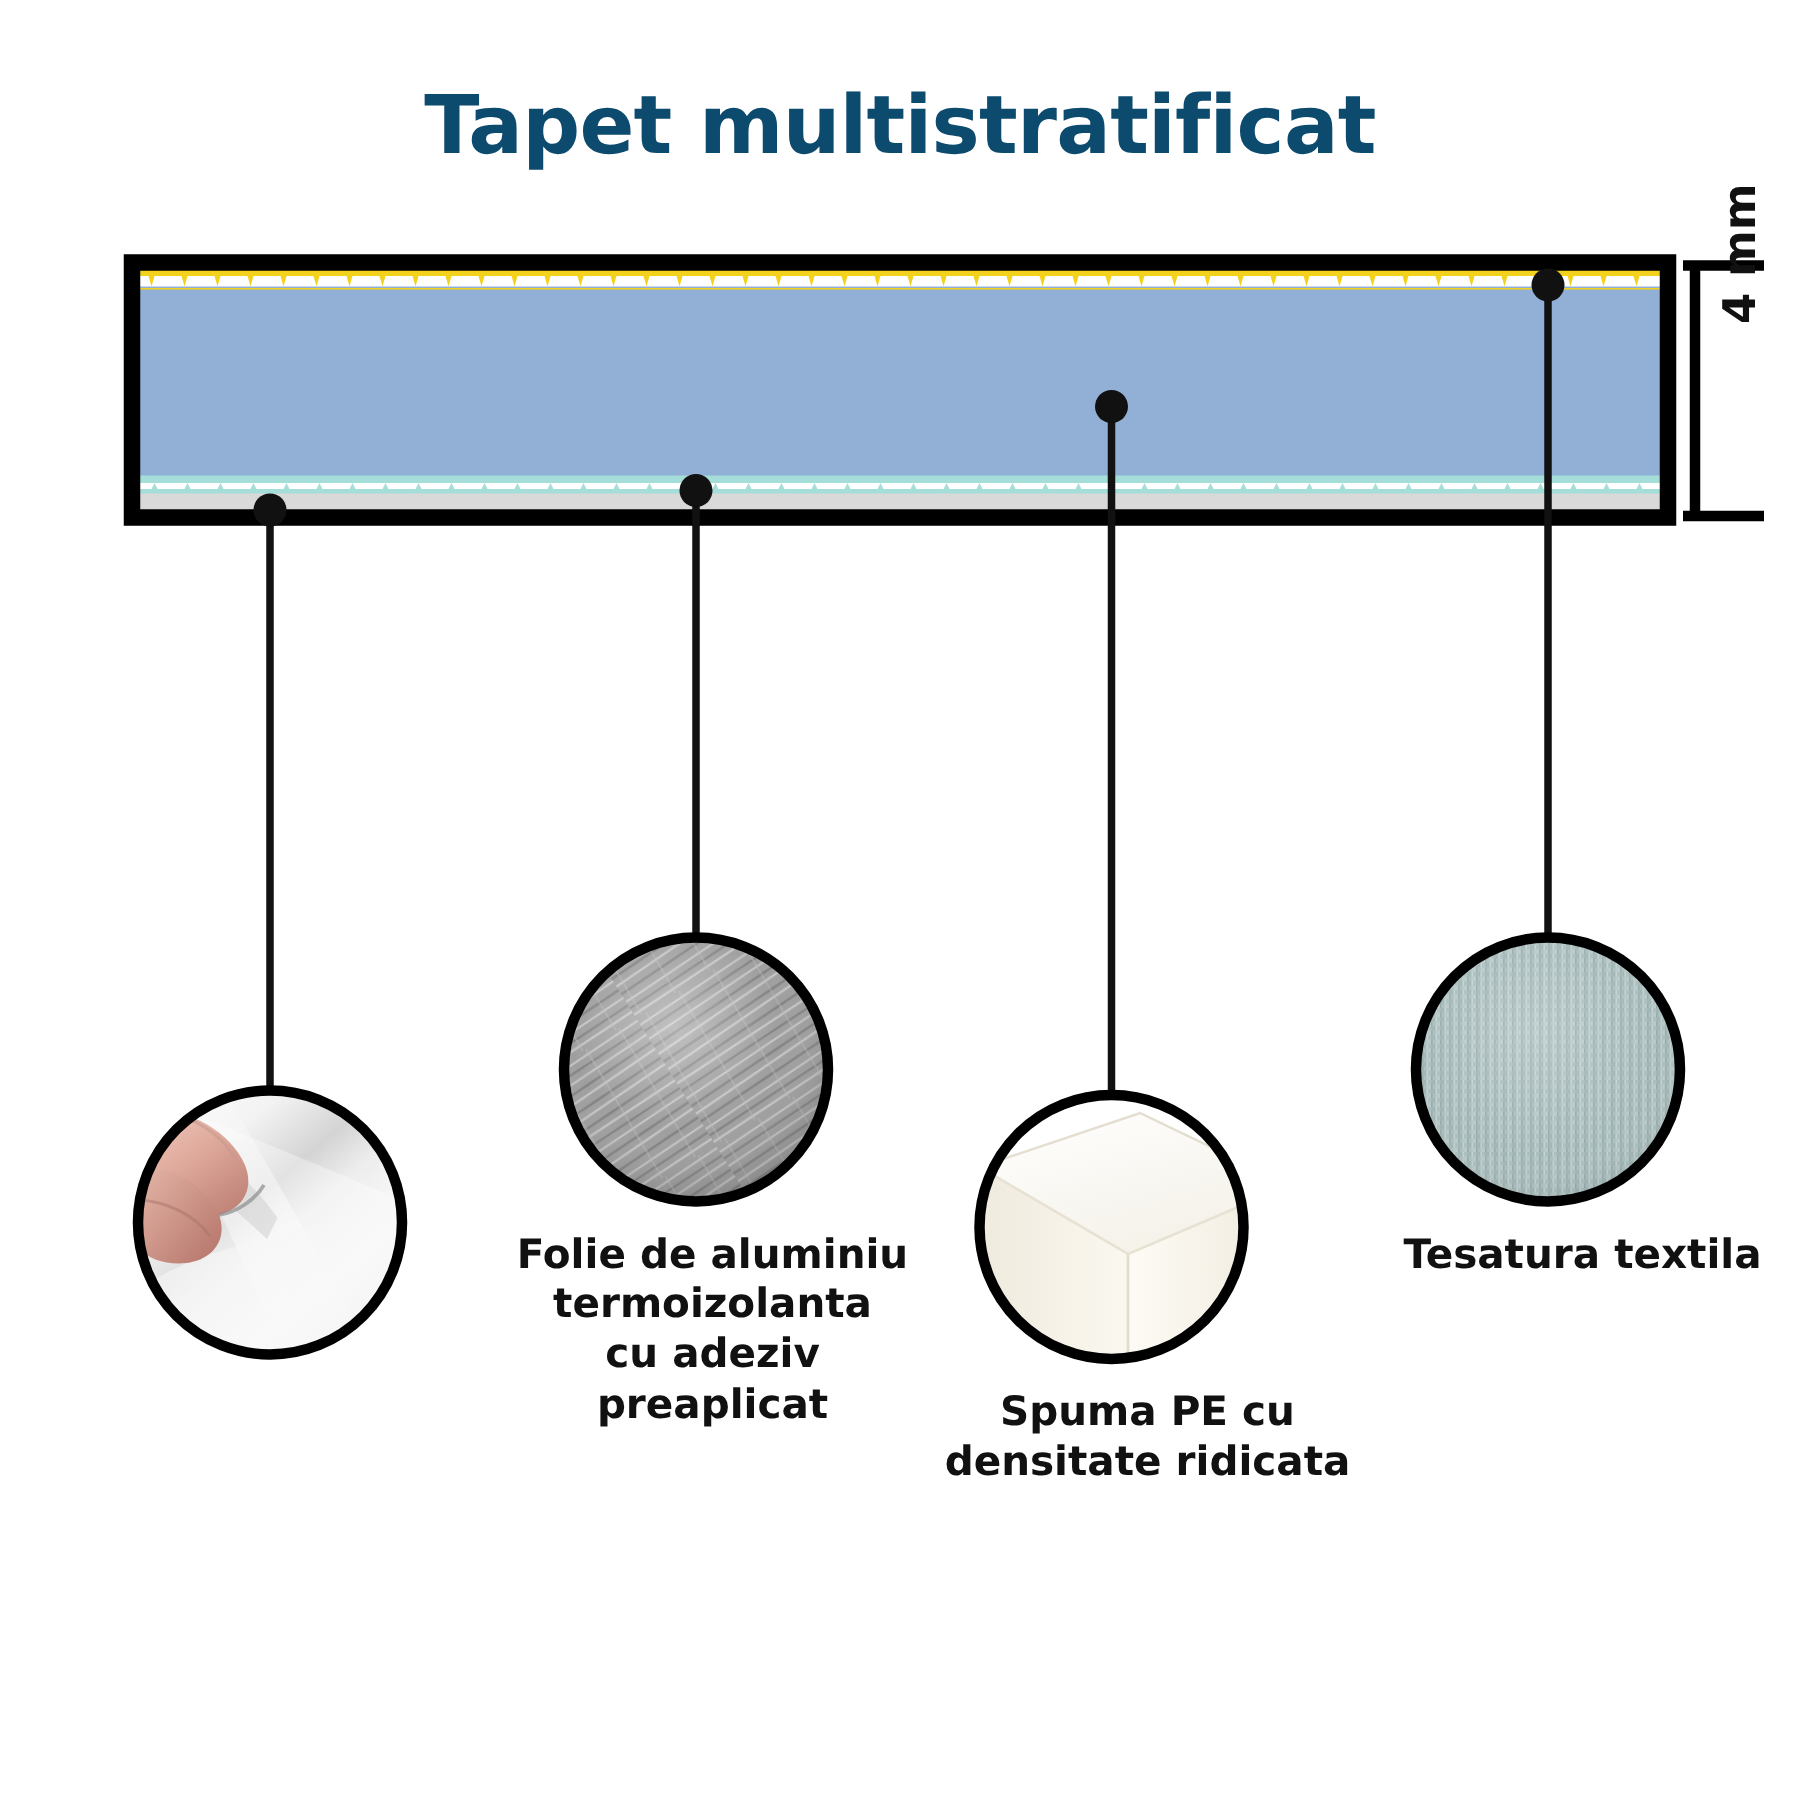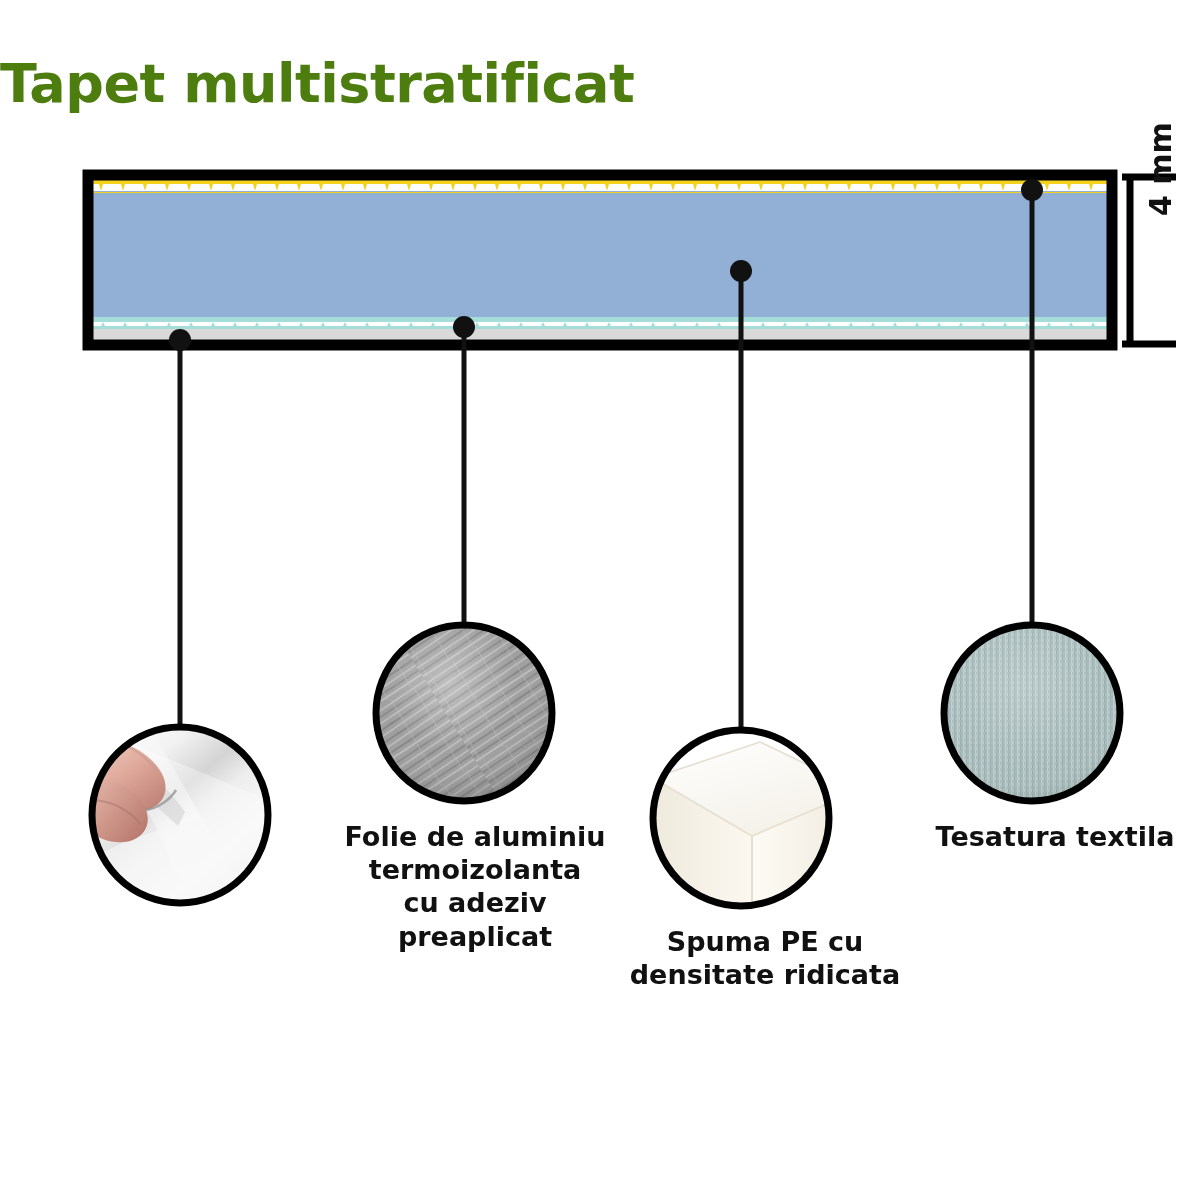--- a/index.html
+++ b/index.html
@@ -18,23 +18,24 @@
     position: absolute;
     left: 0; top: 0;
     width: 1200px;
     height: 1199px;
   }
   .title {
     position: absolute;
     left: 0;
     top: 52px;
     width: 1200px;
+    text-align: center;
     font-size: 54px;
     font-weight: bold;
-    color: #4d7c0f;
+    color: #0c4a6e;
     letter-spacing: -0.5px;
     font-family: "DejaVu Sans", "Liberation Sans", sans-serif;
   }
   .dim-label {
     position: absolute;
     left: 1143px;
     top: 216px;
     width: 120px;
     font-size: 30px;
     font-weight: bold;

